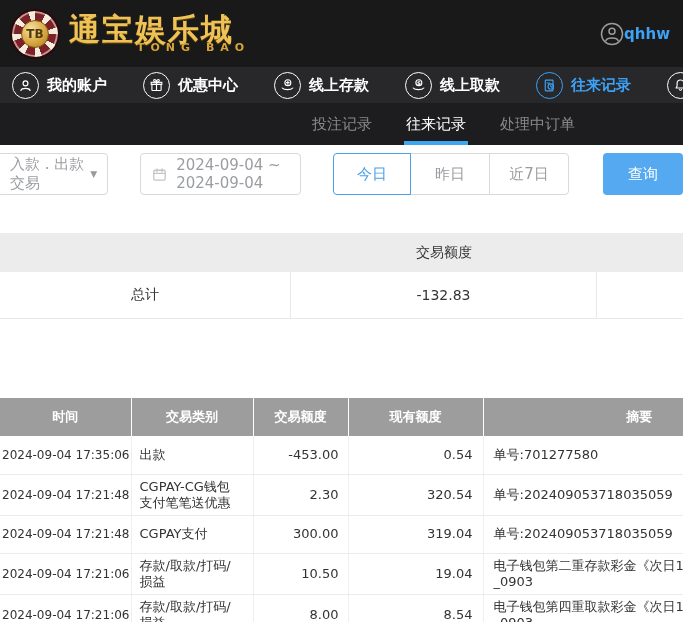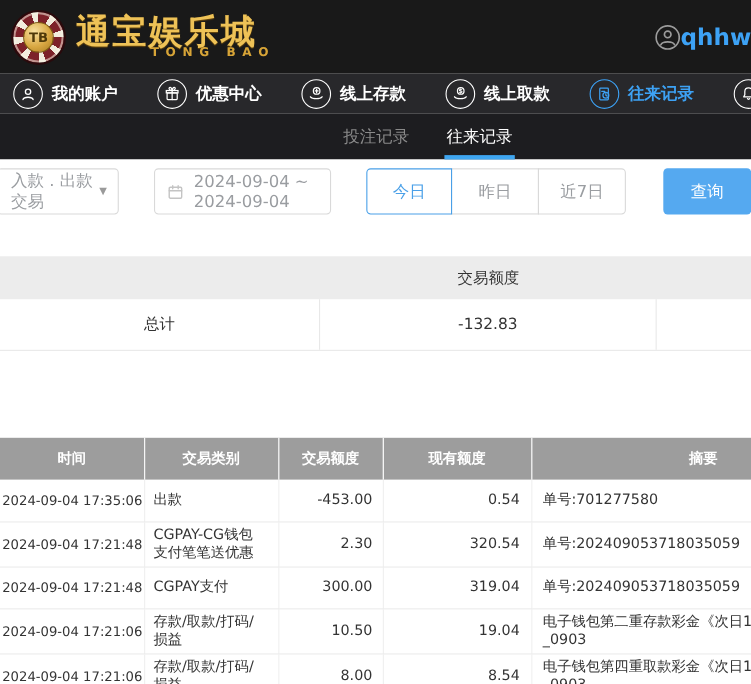--- a/index.html
+++ b/index.html
@@ -13,21 +13,21 @@
   .chip{width:46px;height:46px;border-radius:50%;flex:0 0 auto;
     background:repeating-conic-gradient(#7d2129 0 28deg,#f2ecdd 28deg 45deg);
     border:2px solid #2a0a0c;display:flex;align-items:center;justify-content:center;box-shadow:inset 0 0 0 2px rgba(250,245,230,.55);}
   .chip span{width:26px;height:26px;border-radius:50%;
     background:radial-gradient(circle at 35% 30%,#f8e1a0,#d9a843 55%,#a87a1e);
     border:1px solid #7a5a12;color:#4f3a0a;font-weight:bold;font-size:12px;
     display:flex;align-items:center;justify-content:center;}
   .brand-text{display:flex;flex-direction:column;line-height:1;}
   .brand-cn{font-size:31px;font-weight:bold;color:#eec257;letter-spacing:2px;text-shadow:0 1px 1px #6e4c0e;}
   .brand-en{font-size:11px;font-weight:bold;color:#d7a437;letter-spacing:6px;margin:-3px 0 0 68px;}
-  .user{display:flex;align-items:center;gap:0;color:#3da2f5;font-weight:bold;font-size:21px;padding-right:0;cursor:pointer;}
+  .user{display:flex;align-items:center;gap:0;color:#3da2f5;font-weight:bold;font-size:15px;padding-right:13px;cursor:pointer;}
   .user .u-ic{width:24px;height:24px;color:#9b9b9b;display:flex;}
   
   .nav{height:36px;background:#28282b;display:flex;align-items:center;padding-left:12px;gap:36px;}
   .nav-item{display:flex;align-items:center;gap:8px;color:#fff;font-size:15px;font-weight:bold;white-space:nowrap;cursor:pointer;flex:0 0 auto;}
   .nav-item.active{color:#3da2f5;}
   .nav-ic{width:27px;height:27px;border:1.5px solid currentColor;border-radius:50%;box-sizing:border-box;display:flex;align-items:center;justify-content:center;flex:0 0 auto;}
   .nav-ic svg{width:17px;height:17px;display:block;}
   
   .tabs{height:42px;background:#1d1d20;display:flex;align-items:stretch;gap:34px;padding-left:312px;}
   .tab{display:flex;align-items:center;color:#8a8a8a;font-size:15px;position:relative;white-space:nowrap;cursor:pointer;}
@@ -157,20 +157,21 @@
         <path d="M12 4.2c-3 0-4.8 2-4.8 4.8v3.8L5.8 15.6h12.4L16.8 12.8V9c0-2.8-1.8-4.8-4.8-4.8z"></path>
         <path d="M10.6 17.8a1.5 1.5 0 0 0 2.8 0"></path>
       </svg>
     </span>
   </div>
 </div>
 
 <div class="tabs">
   <div class="tab">投注记录</div>
   <div class="tab active">往来记录</div>
+  <div class="tab">处理中订单</div>
 </div>
 
 <div class="filter-bar">
   <div class="ctl ctl-select">
     <span>入款 . 出款交易</span>
     <span class="caret">▼</span>
   </div>
   <div class="ctl ctl-date">
     <span class="cal-ic">
       <svg viewBox="0 0 24 24" fill="none" stroke="currentColor" stroke-width="1.8" stroke-linecap="round">

